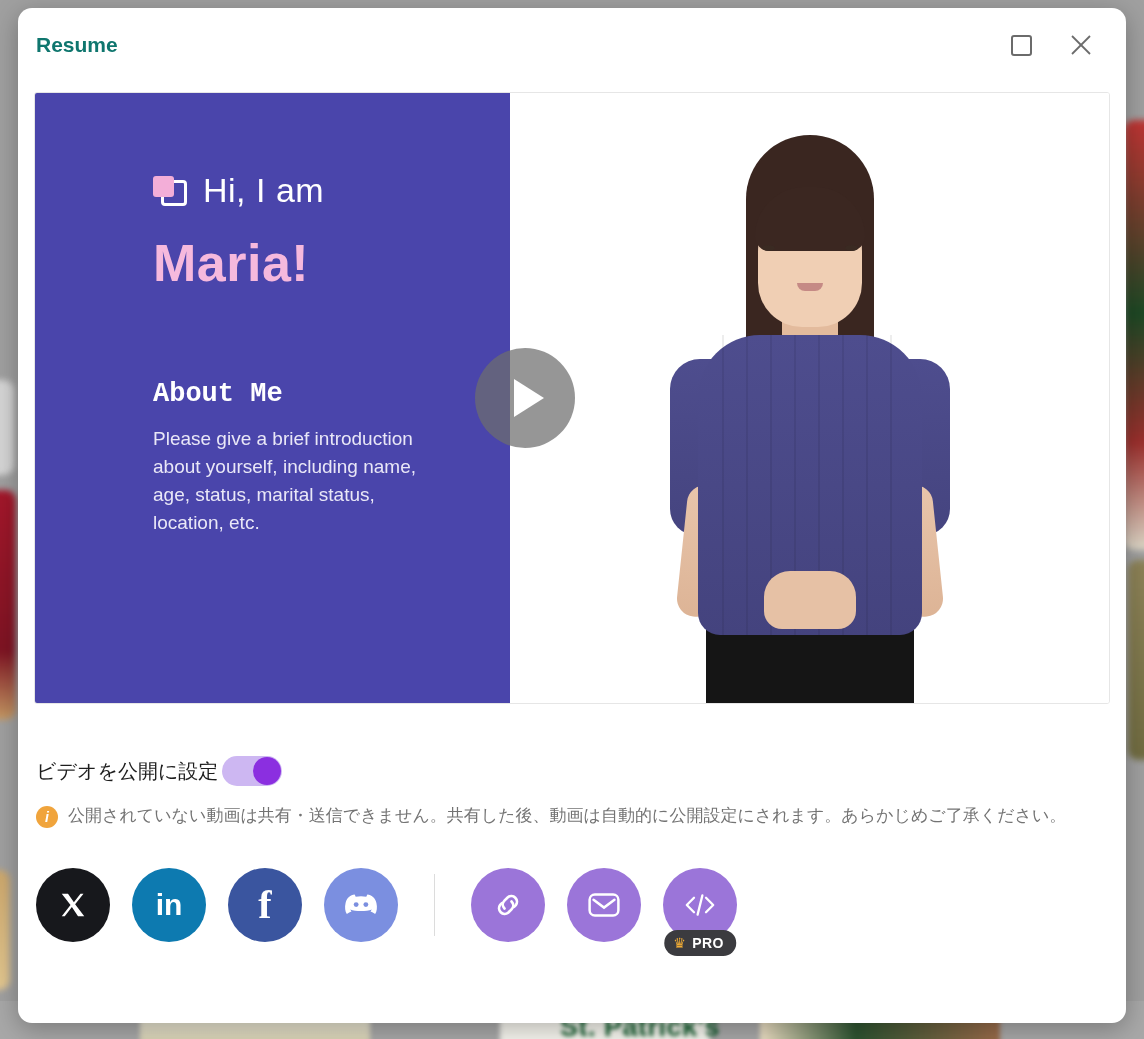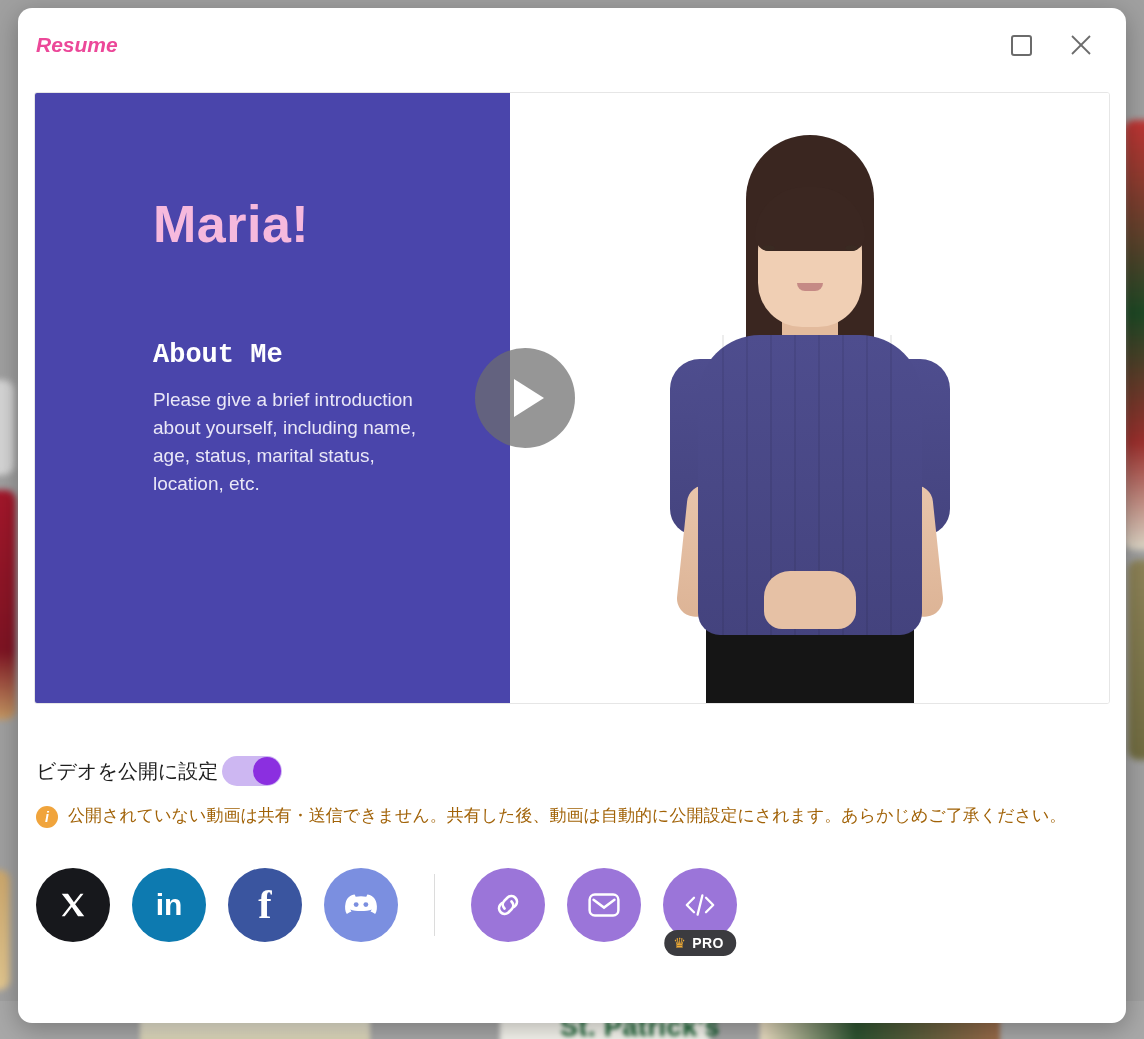--- a/index.html
+++ b/index.html
@@ -51,21 +51,21 @@
     width: 1108px; height: 1015px;
     background:#fff; border-radius: 14px;
     box-shadow: 0 6px 26px rgba(0,0,0,.28);
     overflow: hidden;
   }
 
   .modal-header {
     height: 74px; padding: 0 20px 0 18px;
     display:flex; align-items:center; justify-content:space-between;
   }
-  .modal-title { font-size: 21px; font-weight: bold; color:#ec4899;font-style:italic; }
+  .modal-title { font-size: 21px; font-weight: bold; color:#0f766e; }
   .win-ctrls { display:flex; align-items:center; gap: 26px; padding-right: 8px;}
   .icon-btn {
     width: 34px; height: 34px; display:flex; align-items:center; justify-content:center;
     cursor:pointer; background:none; border:none;
   }
   .sq { width:21px; height:21px; border:2px solid #6b6b6b; border-radius:3px; }
 
   
   .video-wrap {
     position: relative;
@@ -148,21 +148,21 @@
   .switch { width: 60px; height: 30px; border-radius: 15px; background:#cdb7f2;
     position:relative; cursor:pointer; }
   .knob { position:absolute; right:1px; top:1px; width:28px; height:28px; border-radius:50%;
     background:#8b2fe0; }
 
   
   .notice { display:flex; gap: 10px; margin: 16px 18px 0 18px; }
   .info-ic { flex:none; width: 22px; height: 22px; border-radius:50%; background:#f0a43c;
     color:#fff; font-size: 14px; font-style: italic; font-weight:bold;
     display:flex; align-items:center; justify-content:center; margin-top:4px; }
-  .notice-txt { font-size: 17px; line-height: 1.62; color:#a16207; max-width: 1045px; }
+  .notice-txt { font-size: 17px; line-height: 1.62; color:#737373; max-width: 1045px; }
 
   
   .share-bar { display:flex; align-items:center; gap: 22px; margin: 38px 0 0 18px; }
   .circ { width: 74px; height: 74px; border-radius: 50%; display:flex;
     align-items:center; justify-content:center; cursor:pointer; position:relative; flex:none; }
   .c-x { background:#17181c; }
   .c-in { background:#0d7ab0; }
   .c-fb { background:#3a559f; }
   .c-dc { background:#7b8fe0; }
   .c-purple { background:#9b75d9; }
@@ -206,20 +206,27 @@
         <svg width="26" height="26" viewBox="0 0 26 26">
           <line x1="4" y1="4" x2="22" y2="22" stroke="#6b6b6b" stroke-width="1.8"></line>
           <line x1="22" y1="4" x2="4" y2="22" stroke="#6b6b6b" stroke-width="1.8"></line>
         </svg>
       </button>
     </div>
   </div>
 
   <div class="video-wrap">
     <div class="slide-left">
+      <div class="logo-row">
+        <span class="logo-mark">
+          <span class="back"></span>
+            <span class="front"></span>
+        </span>
+        <span class="greet">Hi, I am</span>
+      </div>
       <div class="name">Maria!</div>
       <div class="about-h">About Me</div>
       <div class="about-b">Please give a brief introduction about yourself, including name, age, status, marital status, location, etc.</div>
     </div>
 
     <div class="slide-right">
       <div class="figure">
         <div class="hair-back"></div>
         <div class="neck"></div>
         <div class="head"></div>

